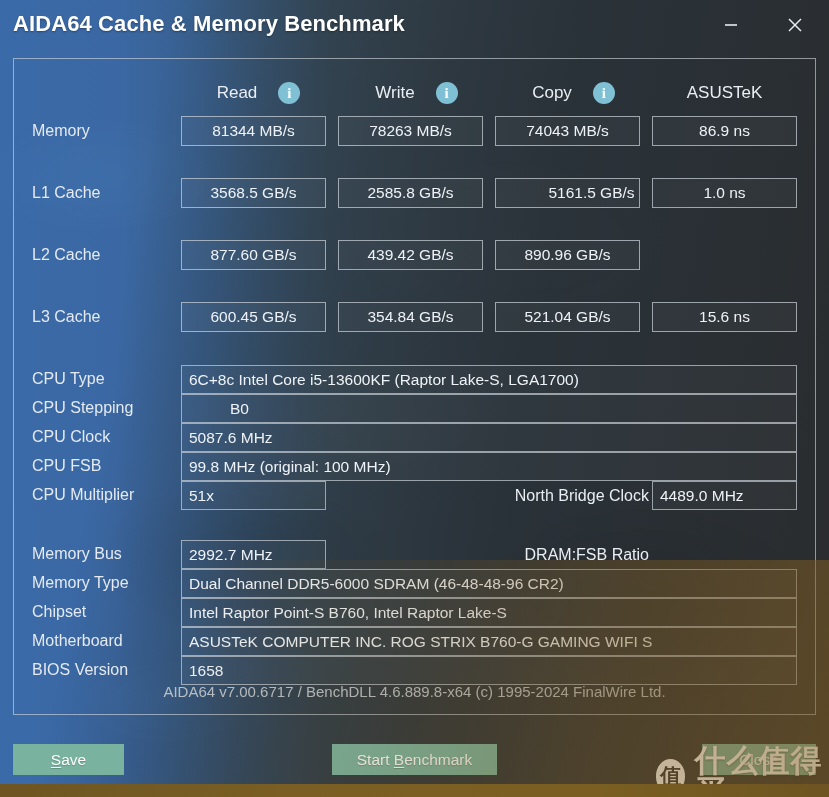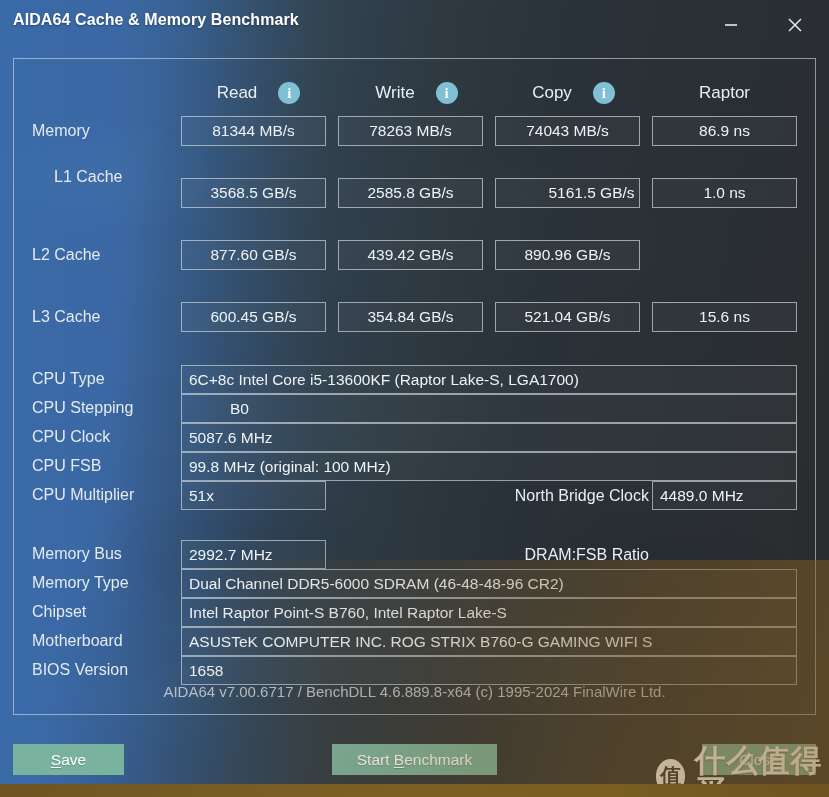--- a/index.html
+++ b/index.html
@@ -73,21 +73,21 @@
 
   
   .titlebar {
     position: absolute;
     left: 0; top: 0; right: 0;
     height: 52px;
   }
   .app-title {
     position: absolute;
     left: 13px; top: 11px;
-    font-size: 16px;
+    font-size: 22px;
     font-weight: bold;
     color: #ffffff;
     letter-spacing: .1px;
     text-shadow: 0 1px 2px rgba(0,0,0,.35);
     white-space: nowrap;
   }
   .win-btn {
     position: absolute;
     top: 6px;
     width: 42px; height: 38px;
@@ -283,31 +283,31 @@
       </div>
       <div class="col-head" style="left:310px; width:185px;">
         <span>Write</span>
         <span class="info-icon">i</span>
       </div>
       <div class="col-head" style="left:467px; width:185px;">
         <span>Copy</span>
         <span class="info-icon">i</span>
       </div>
       <div class="col-head" style="left:638px; width:145px;">
-        <span>Raptor</span>
+        <span>ASUSTeK</span>
       </div>
     </div>
 
     <div class="row-label" style="top:63px;">Memory</div>
     <div class="cell" style="left:167px; top:57px; width:145px;">81344 MB/s</div>
     <div class="cell" style="left:324px; top:57px; width:145px;">78263 MB/s</div>
     <div class="cell" style="left:481px; top:57px; width:145px;">74043 MB/s</div>
     <div class="cell" style="left:638px; top:57px; width:145px;">86.9 ns</div>
 
-    <div class="info-row-label" style="top:109px;margin-left:22px;">L1 Cache</div>
+    <div class="info-row-label" style="top:125px;">L1 Cache</div>
     <div class="cell" style="left:167px; top:119px; width:145px;">3568.5 GB/s</div>
     <div class="cell" style="left:324px; top:119px; width:145px;">2585.8 GB/s</div>
     <div class="cell" style="left:481px; top:119px; width:145px;padding-left:48px;">5161.5 GB/s</div>
     <div class="cell" style="left:638px; top:119px; width:145px;">1.0 ns</div>
 
     <div class="info-row-label" style="top:187px;">L2 Cache</div>
     <div class="cell" style="left:167px; top:181px; width:145px;">877.60 GB/s</div>
     <div class="cell" style="left:324px; top:181px; width:145px;">439.42 GB/s</div>
     <div class="cell" style="left:481px; top:181px; width:145px;">890.96 GB/s</div>
 

